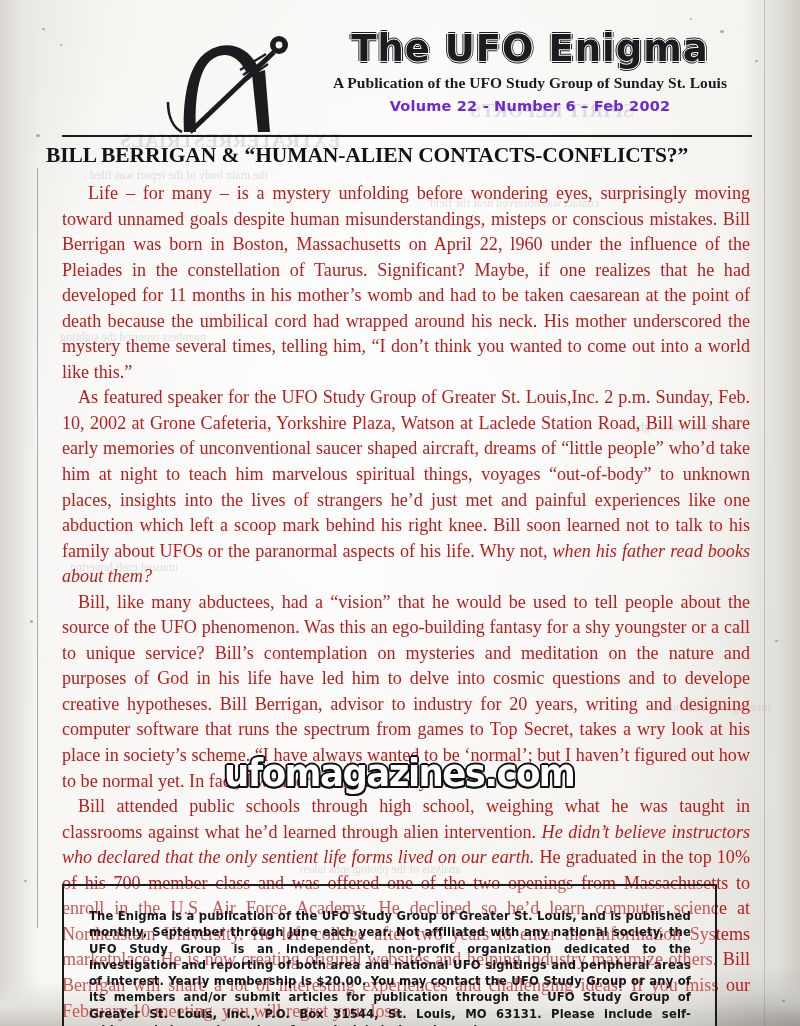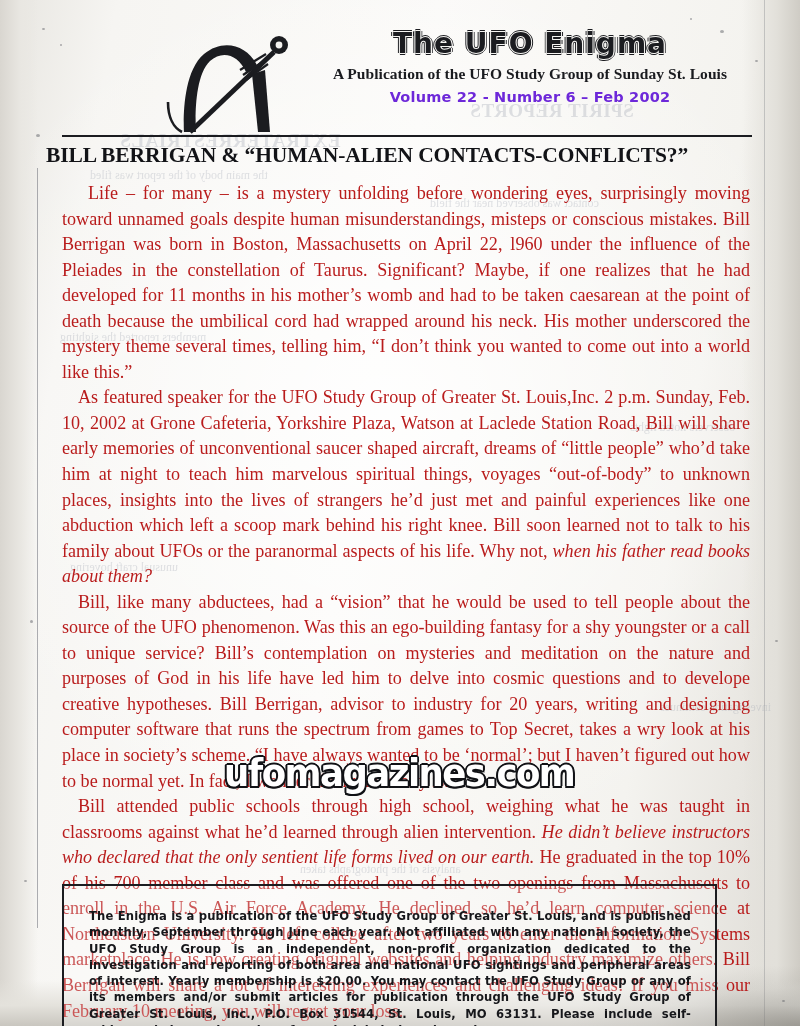--- a/index.html
+++ b/index.html
@@ -112,21 +112,21 @@
     width: 132px; height: 112px;
   }
   .masthead-text {
     position: absolute;
     left: 300px; right: 40px; top: 8px;
     text-align: center;
   }
   .journal-title {
     font-family: "DejaVu Sans", sans-serif;
     font-weight: bold;
-    font-size: 28px;
+    font-size: 37px;
     letter-spacing: 1px;
     color: #1b1c20;
     line-height: 1;
     margin: 0 0 2px 0;
     
     text-shadow:
        1.1px 0 0 #f7f6f3,
       -1.1px 0 0 #f7f6f3,
        0 1.1px 0 #f7f6f3,
        0 -1.1px 0 #f7f6f3,

